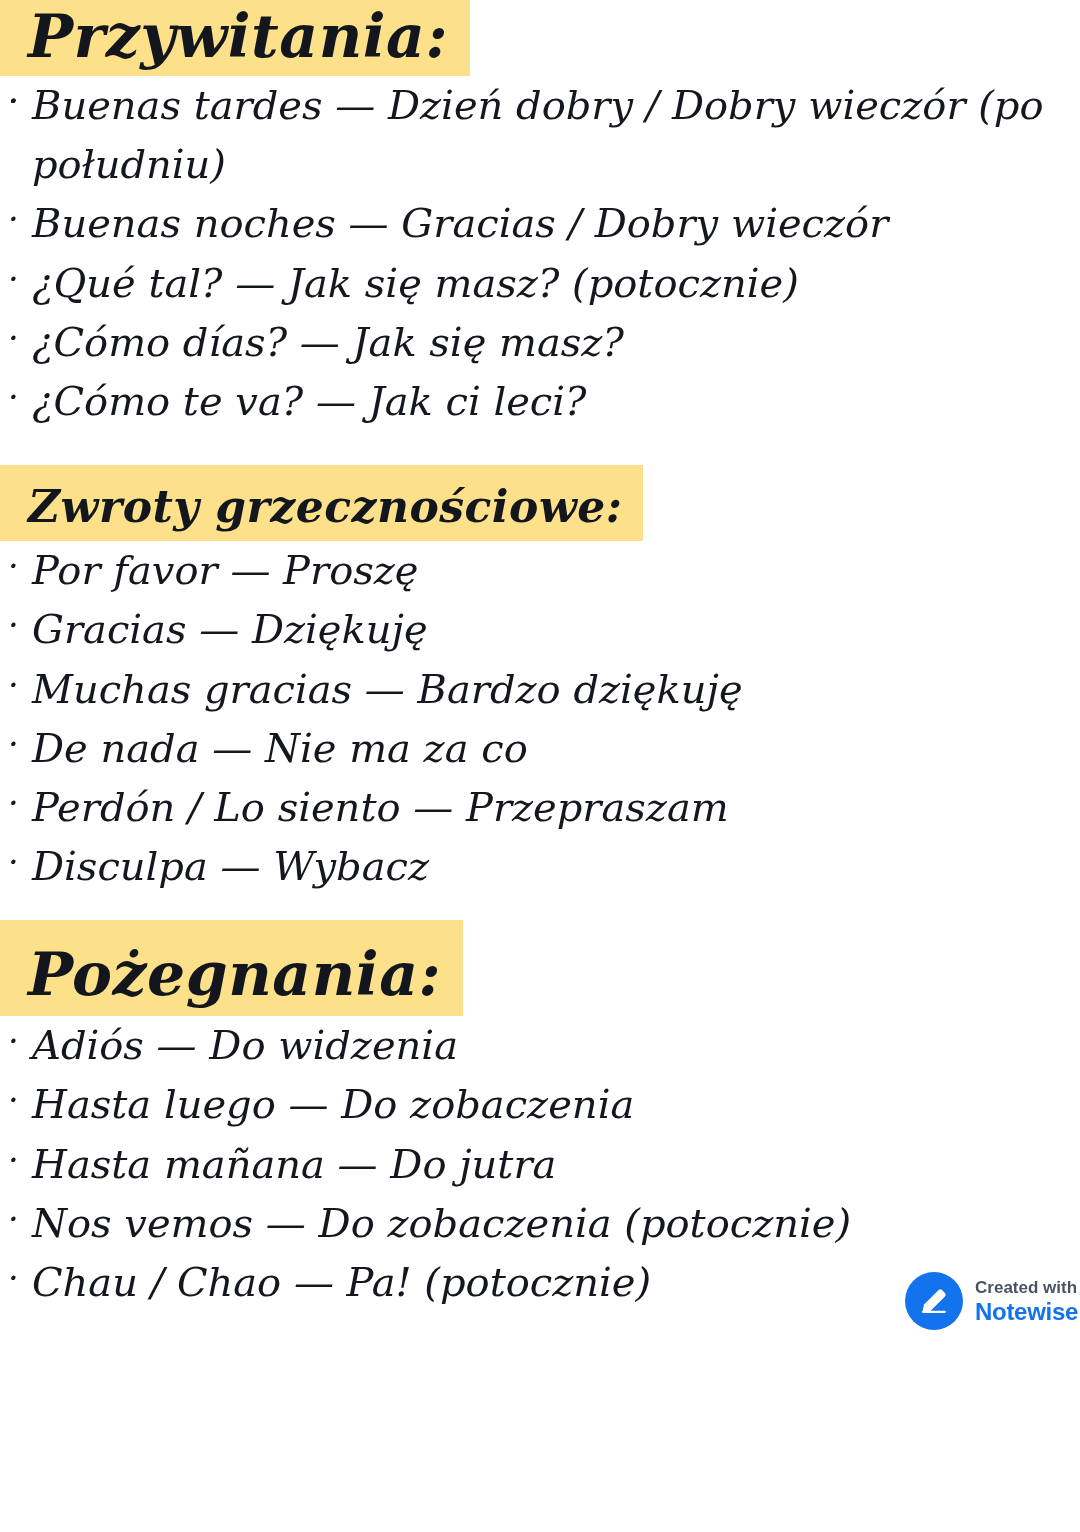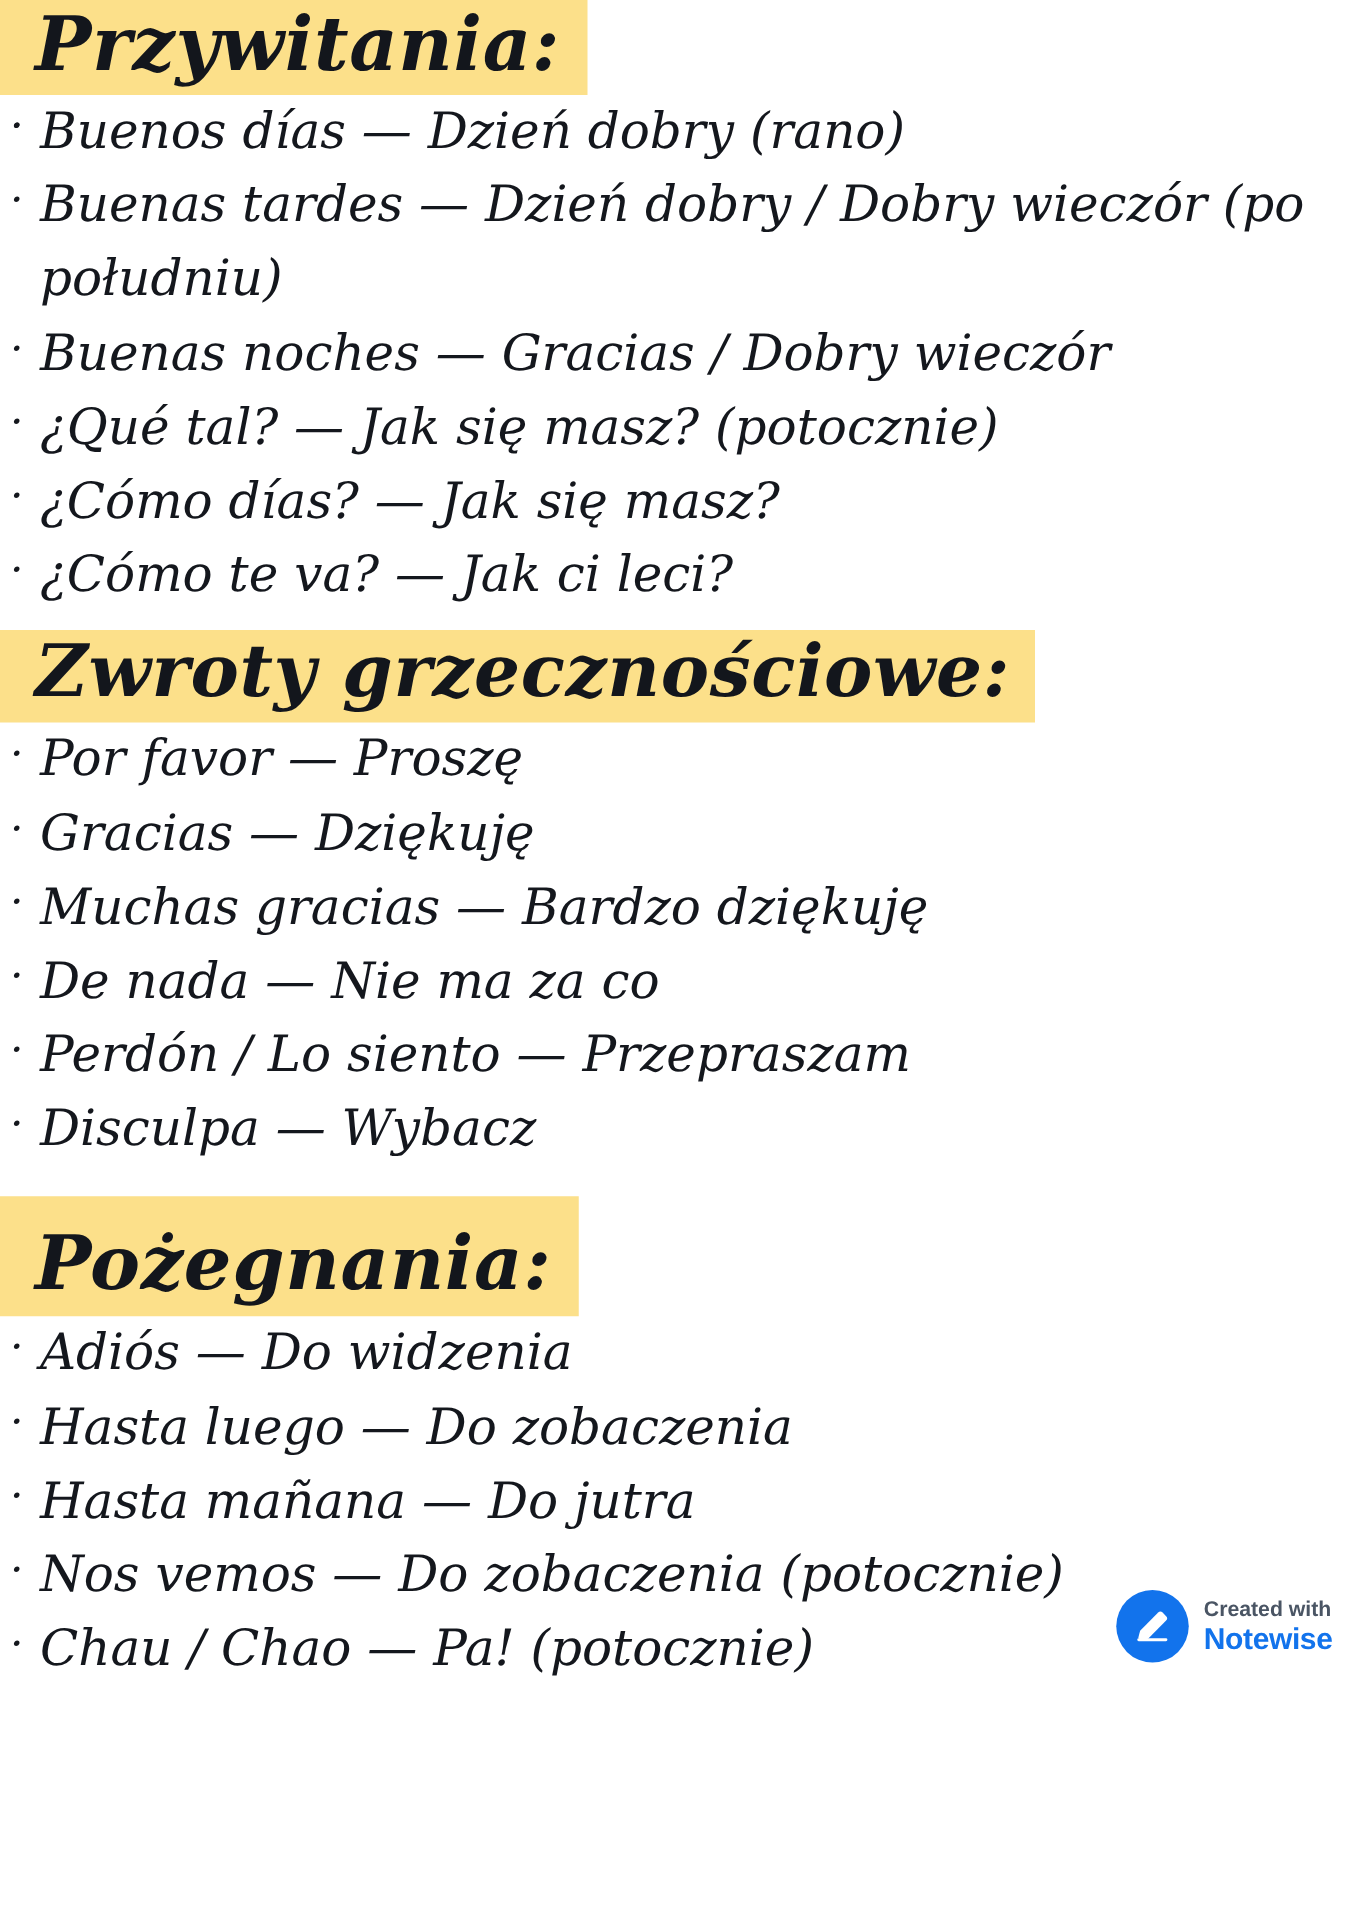--- a/index.html
+++ b/index.html
@@ -41,22 +41,23 @@
     font-weight: 700;
     color: #13161c;
     letter-spacing: 0.5px;
   }
   .h1-przywitania {
     font-size: 60px;
     padding: 6px 22px 10px 28px;
     margin-top: 0;
   }
   .h1-zwroty {
-    font-size: 58px;
-    padding: 4px 20px 12px 28px;
+    font-size: 44px;
+    padding: 20px 20px 12px 28px;
+    margin-top: 20px;
   }
   .h1-pozegnania {
     font-size: 60px;
     padding: 24px 22px 12px 28px;
   }
 
   ul.items {
     list-style: none;
     margin: 0;
     padding: 0;
@@ -83,21 +84,21 @@
   .group-polite { margin-top: 10px; }
   .group-farewell { margin-top: 38px; }
   .group-farewell li { line-height: 1.62; }
 
   .spacer-sm { height: 14px; }
   .spacer-md { height: 24px; }
 
   
   .badge {
     position: absolute;
-    right: 14px;
+    right: 2px;
     bottom: 10px;
     display: flex;
     align-items: center;
     gap: 12px;
     margin-top: 30px;
   }
   .badge-mark {
     width: 58px;
     height: 58px;
     border-radius: 50%;
@@ -132,21 +133,21 @@
 <body>
 
 <div class="page">
   <div class="note-body">
 
     <div class="heading-wrap">
       <span class="heading h1-przywitania">Przywitania:</span>
     </div>
     <ul class="items group-greetings">
       <li><span class="bullet">·</span></li>
-      <li><span class="bullet">·</span><span>Buenos días — Dzień dobry (rano)</span></li>
+      <li><span class="bullet">·</span></li>
       <li><span class="bullet">·</span><span>Buenas tardes — Dzień dobry / Dobry wieczór (po południu)</span></li>
       <li><span class="bullet">·</span><span>Buenas noches — Gracias / Dobry wieczór</span></li>
       <li><span class="bullet">·</span><span>¿Qué tal? — Jak się masz? (potocznie)</span></li>
       <li><span class="bullet">·</span><span>¿Cómo días? — Jak się masz?</span></li>
       <li><span class="bullet">·</span><span>¿Cómo te va? — Jak ci leci?</span></li>
     </ul>
 
     <div class="spacer-sm"></div>
 
     <div class="heading-wrap">

